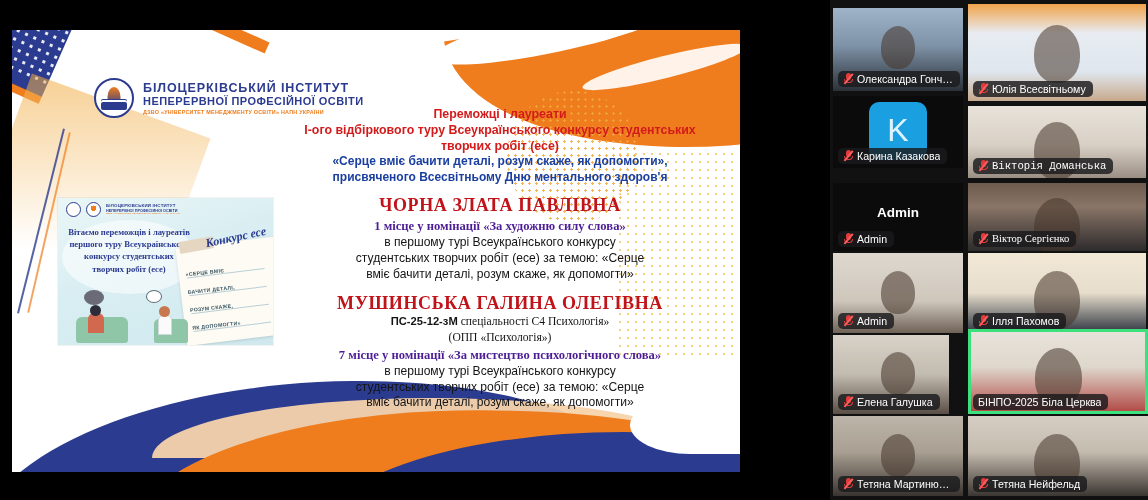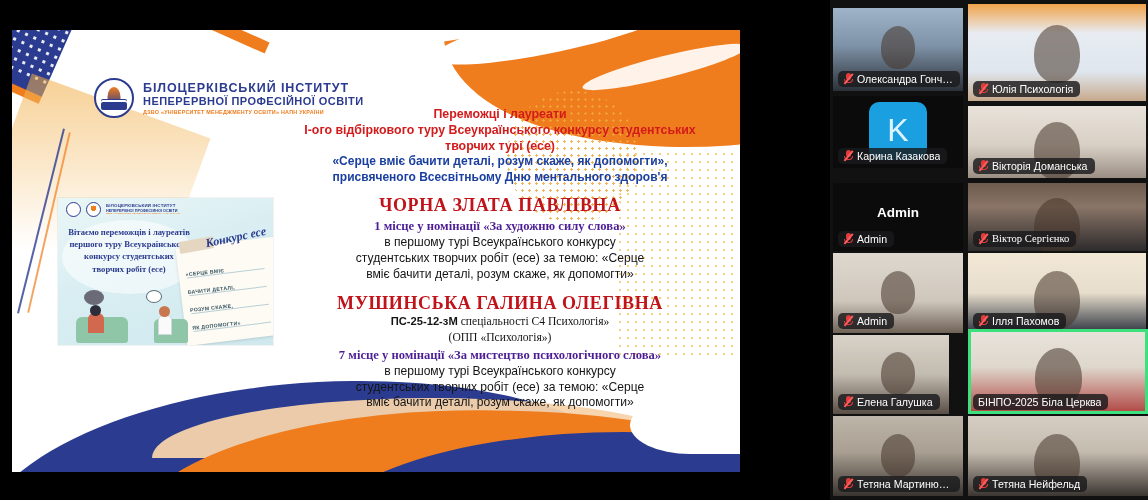--- a/index.html
+++ b/index.html
@@ -224,21 +224,21 @@
         <div class="p-bub1"></div>
         <div class="p-chair"></div>
         <div class="p-person2"></div>
         <div class="p-head2"></div>
         <div class="p-bub2"></div>
       </div>
 
       <div class="txt">
         <div class="t-red">Переможці і лауреати</div>
         <div class="t-red">I-ого відбіркового туру Всеукраїнського конкурсу студентських</div>
-        <div class="t-red">творчих турі (есе)</div>
+        <div class="t-red">творчих робіт (есе)</div>
         <div class="t-blue">«Серце вміє бачити деталі, розум скаже, як допомогти»,</div>
         <div class="t-blue">присвяченого Всесвітньому Дню ментального здоров'я</div>
 
         <div>
           <div class="t-name">ЧОРНА ЗЛАТА ПАВЛІВНА</div>
           <div class="t-nom">1 місце у номінації «За художню силу слова»</div>
           <div class="t-body">в першому турі Всеукраїнського конкурсу</div>
           <div class="t-body">студентських творчих робіт (есе) за темою: «Серце</div>
           <div class="t-body">вміє бачити деталі, розум скаже, як допомогти»</div>
         </div>
@@ -277,35 +277,35 @@
         </div>
       </div>
       <div class="tile" style="left: 138px; top: 4px; width: 178px; height: 97px; background: linear-gradient(rgb(240, 163, 74) 0%, rgb(232, 236, 242) 30%, rgb(223, 230, 238) 70%, rgb(199, 169, 140) 100%);">
         <div class="sk" style="left: 66px; top: 21px; width: 46px; height: 58px; background: rgba(70, 52, 42, 0.55);"></div>
         <div class="plate">
           <span class="mic">
             <span class="b"></span>
             <span class="u"></span>
             <span class="s"></span>
           </span>
-          <span class="nm">Юлія Психологія</span>
+          <span class="nm">Юлія Всесвітньому</span>
         </div>
       </div>
       <div class="tile" style="left: 3px; top: 96px; width: 130px; height: 72px; background: rgb(11, 11, 12);">
         <div class="avatar-k">K</div>
         <div class="plate">
           <span class="mic">
             <span class="b"></span>
             <span class="u"></span>
             <span class="s"></span>
           </span>
           <span class="nm">Карина Казакова</span>
         </div>
       </div>
-      <div class="tile" style="left: 138px; top: 106px; width: 178px; height: 72px; background: linear-gradient(rgb(232, 226, 218) 0%, rgb(216, 207, 196) 55%, rgb(155, 143, 132) 100%);">
+      <div class="tile" style="left: 138px; top: 106px; width: 178px; height: 72px; background: linear-gradient(rgb(232, 226, 218) 0%, rgb(216, 207, 196) 55%, rgb(155, 143, 132) 100%); font-family: Liberation Mono, monospace;">
         <div class="sk" style="left: 66px; top: 16px; width: 46px; height: 58px; background: rgba(70, 52, 42, 0.55);"></div>
         <div class="plate">
           <span class="mic">
             <span class="b"></span>
             <span class="u"></span>
             <span class="s"></span>
           </span>
           <span class="nm">Вікторія Доманська</span>
         </div>
       </div>

